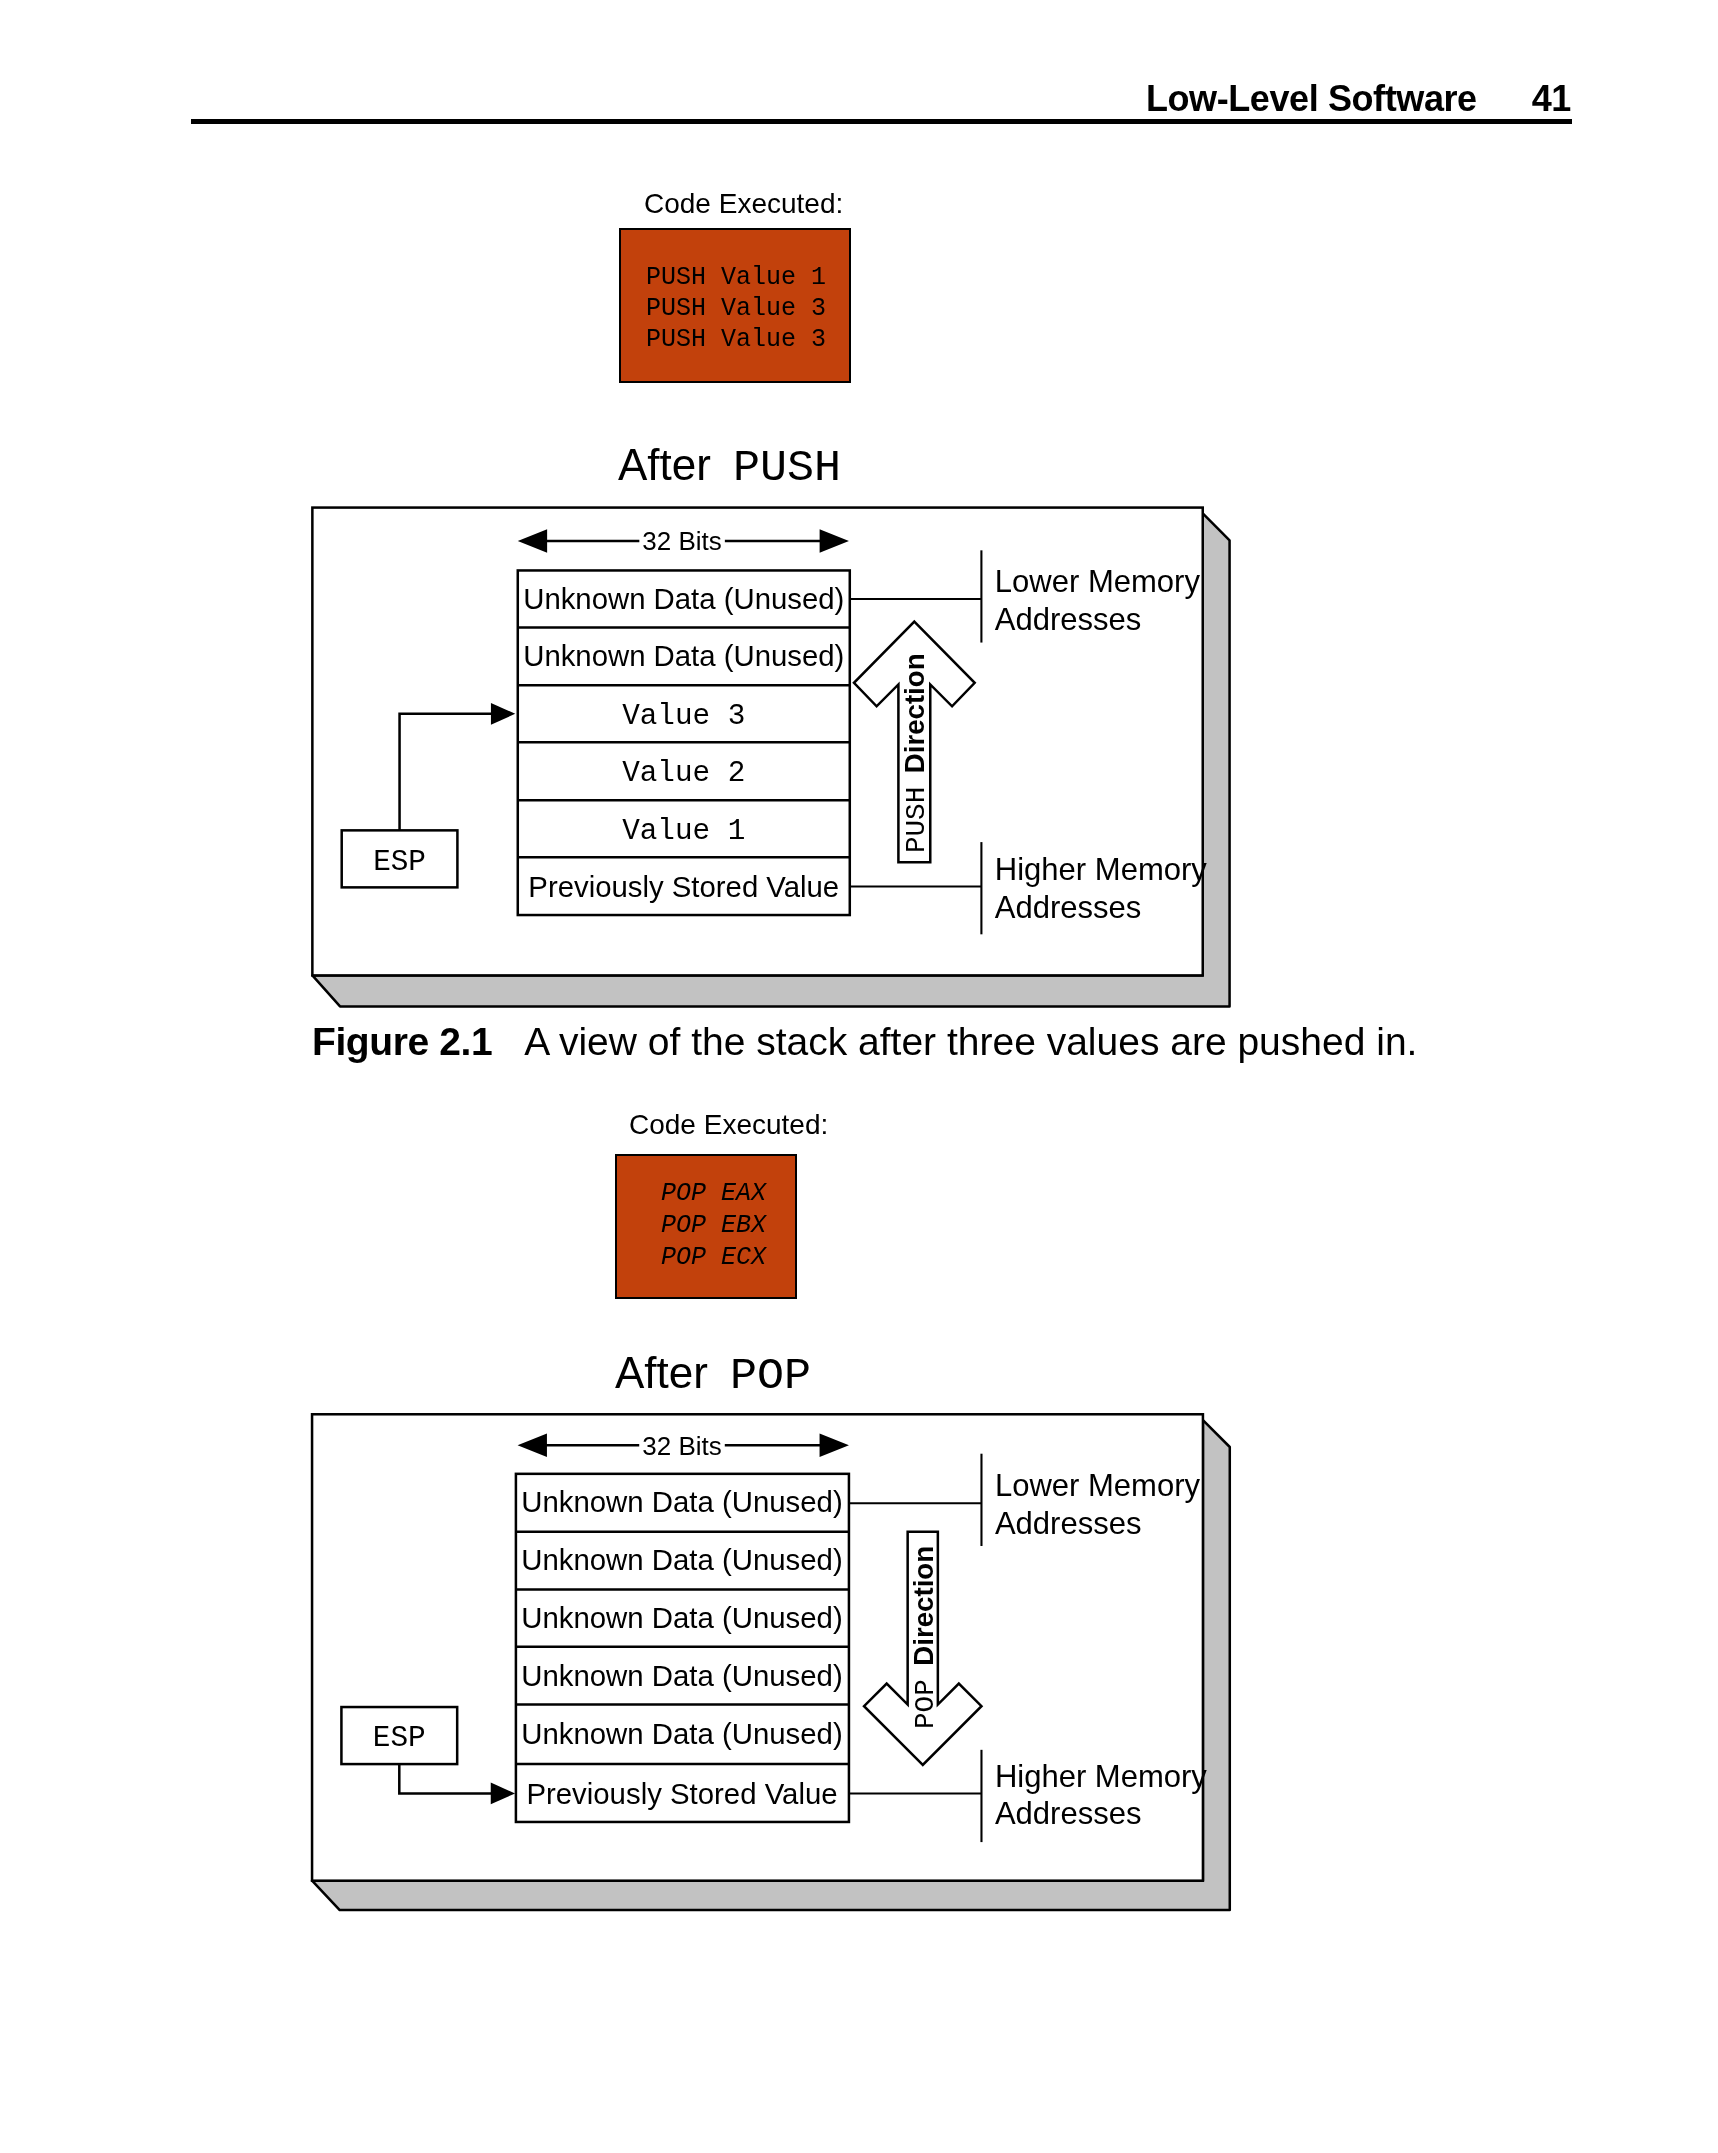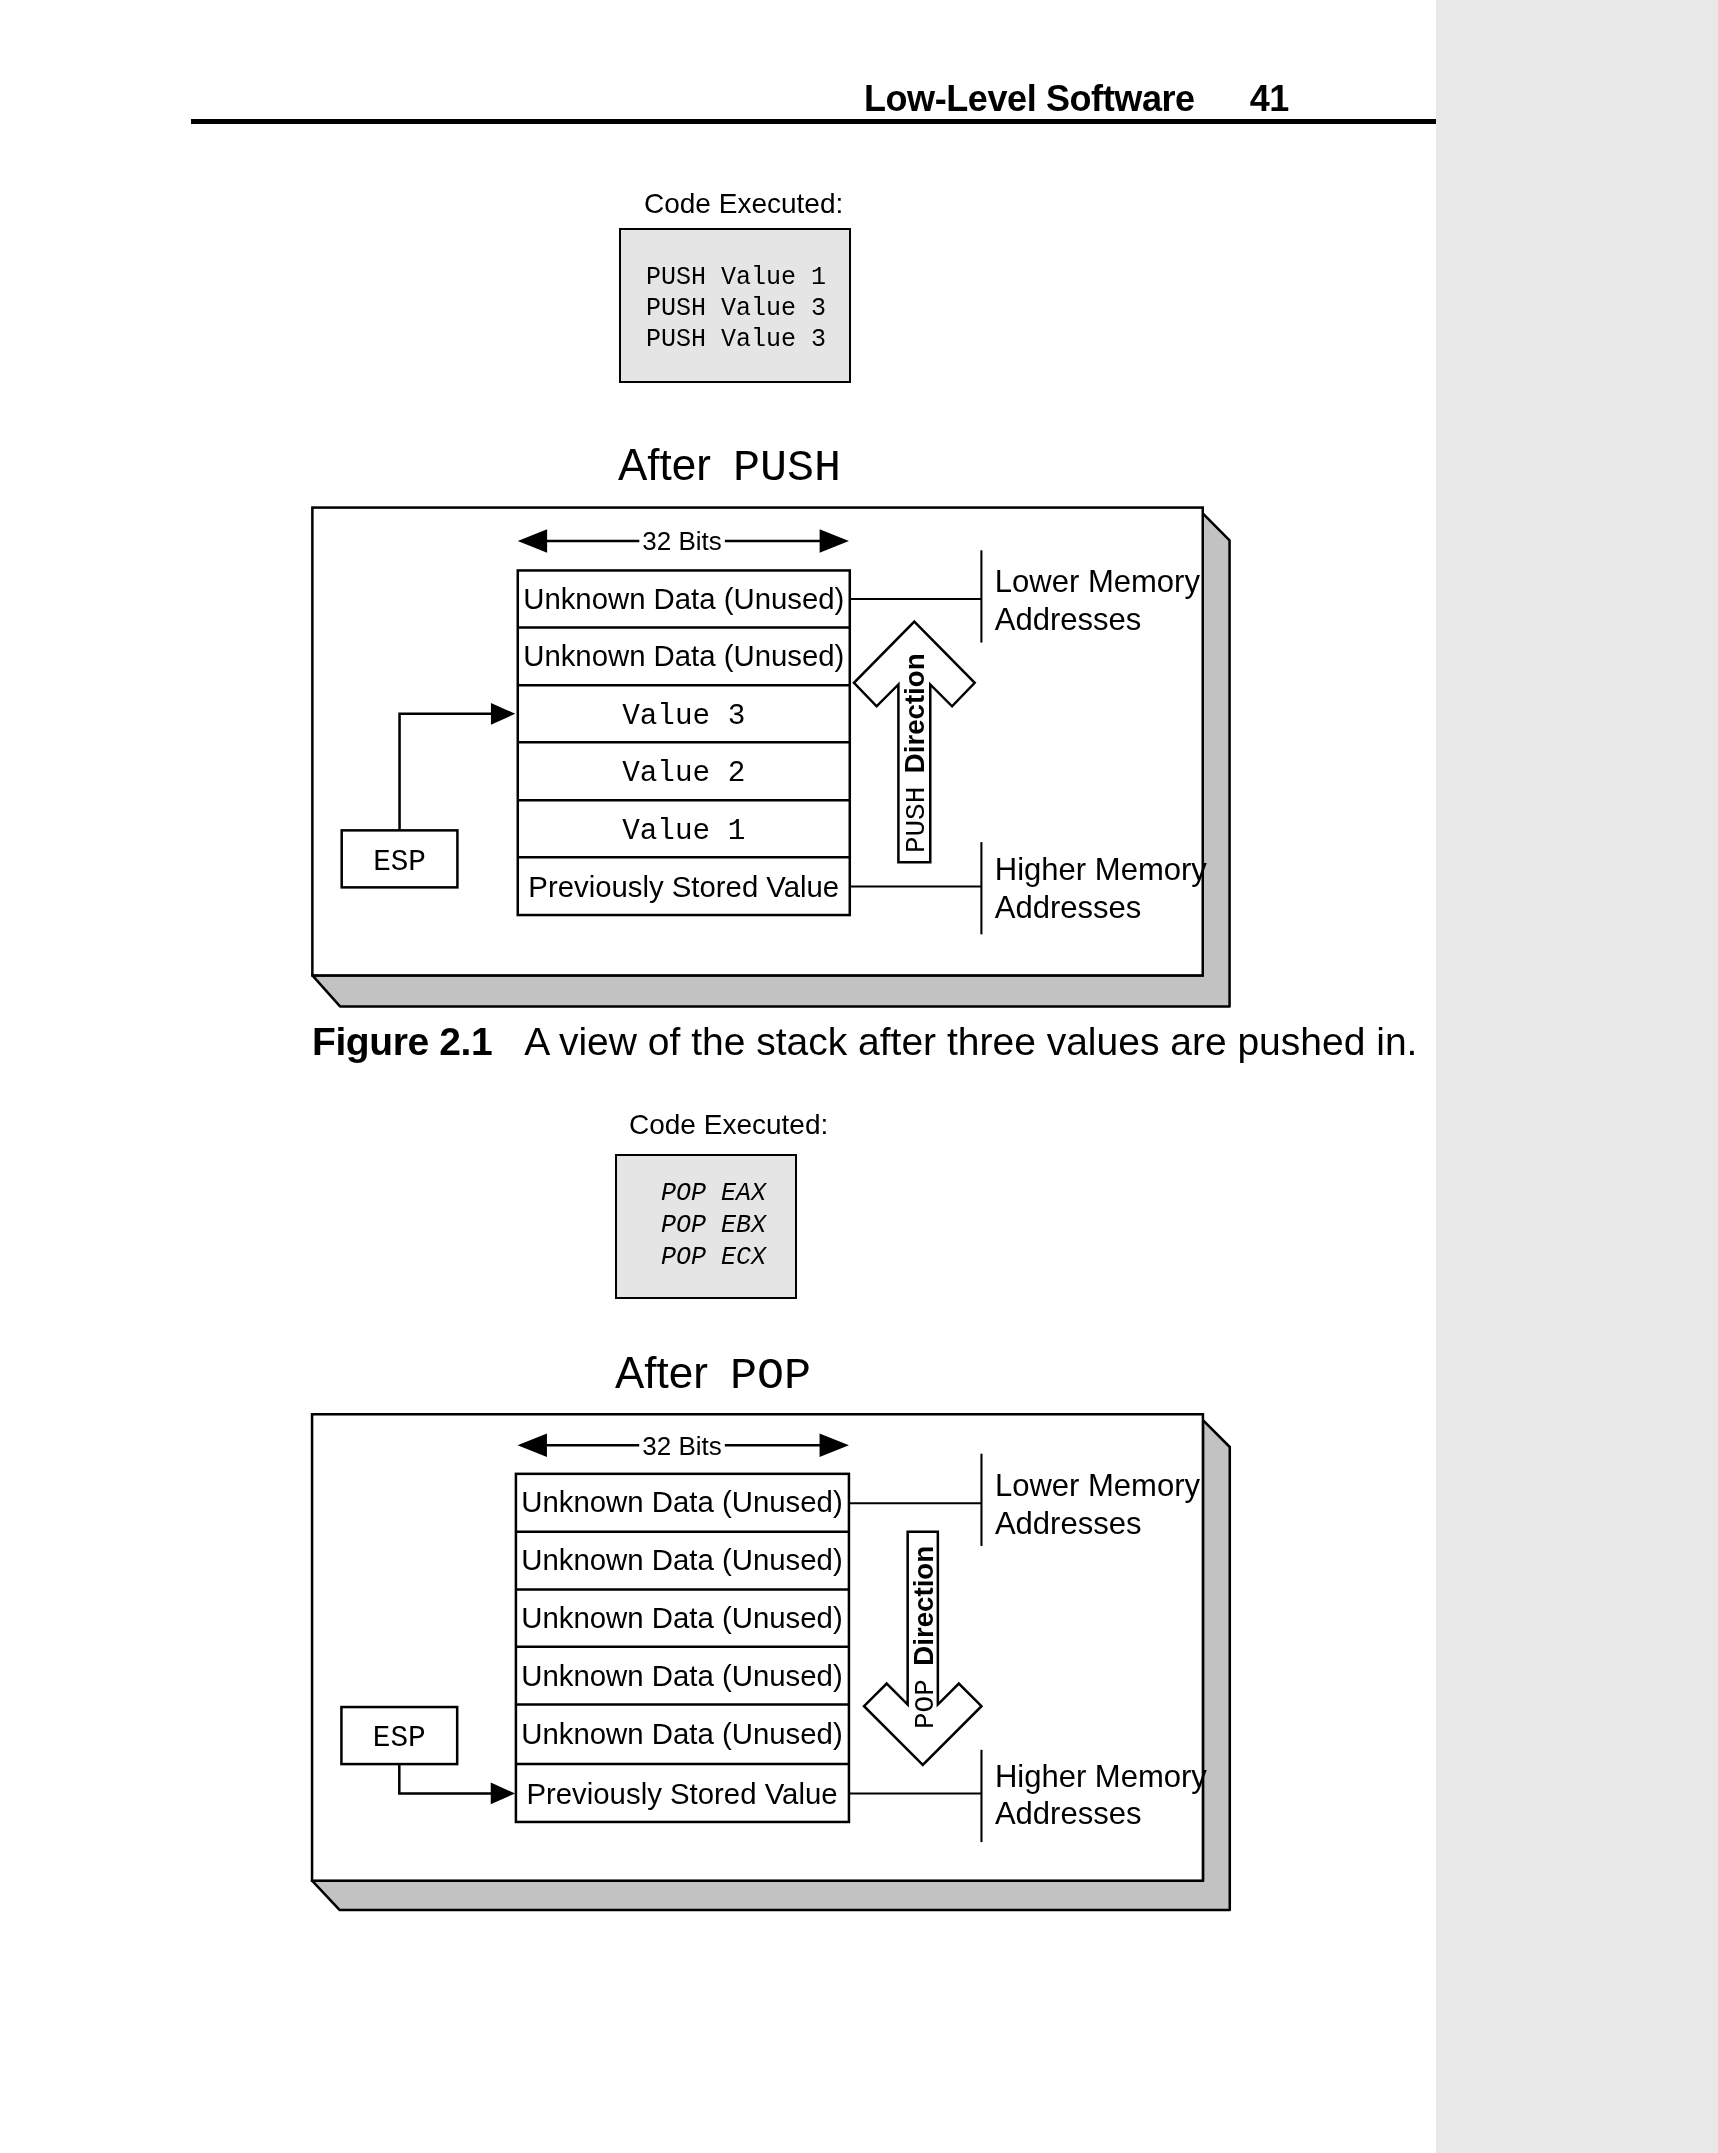--- a/index.html
+++ b/index.html
@@ -1,39 +1,39 @@
 <!DOCTYPE html>
 <html style="font-size:13.4px"><head>
 <meta charset="utf-8">
 <style>
   html,body{margin:0;padding:0;background:#e8e8e8;}
   .page{
     position:relative;
-    width:1436px;height:2154px;
+    width:1718px;height:2154px;
     background:#ffffff;
     font-family:"Liberation Sans",sans-serif;
     color:#000;
     overflow:hidden;
   }
   .abs{position:absolute;}
   
   .running-head{
     top:81px;right:147px;
     display:flex;gap:55px;
     font-weight:bold;font-size:36px;line-height:1;
     letter-spacing:-0.4px;
   }
   .head-rule{
     left:191px;top:119px;width:1381px;height:5px;background:#000;
   }
   
   .code-label{font-size:28px;line-height:1;}
   .code-label-1{left:644px;top:190px;}
   .code-label-2{left:629px;top:1111px;}
-  .code-box{border:2.5px solid #000;background:#e5e5e5;box-sizing:border-box;}
+  .code-box{border:2.5px solid #000;background:#c2410c;box-sizing:border-box;}
   .code-box-1{left:619px;top:228px;width:232px;height:155px;}
   .code-box-2{left:615px;top:1154px;width:182px;height:145px;font-style:italic;}
   .code-lines{font-family:"Liberation Mono","DejaVu Sans Mono",monospace;font-size:25px;}
   .code-box-1 .code-lines{margin:32px 0 0 25px;line-height:31px;}
   .code-box-2 .code-lines{margin:22px 0 0 44px;line-height:32px;}
   
   .fig-heading{font-size:44px;line-height:1;white-space:nowrap;}
   .fig-heading .mono{
     font-family:"Liberation Mono","DejaVu Sans Mono",monospace;
     font-size:45px;margin-left:22px;

